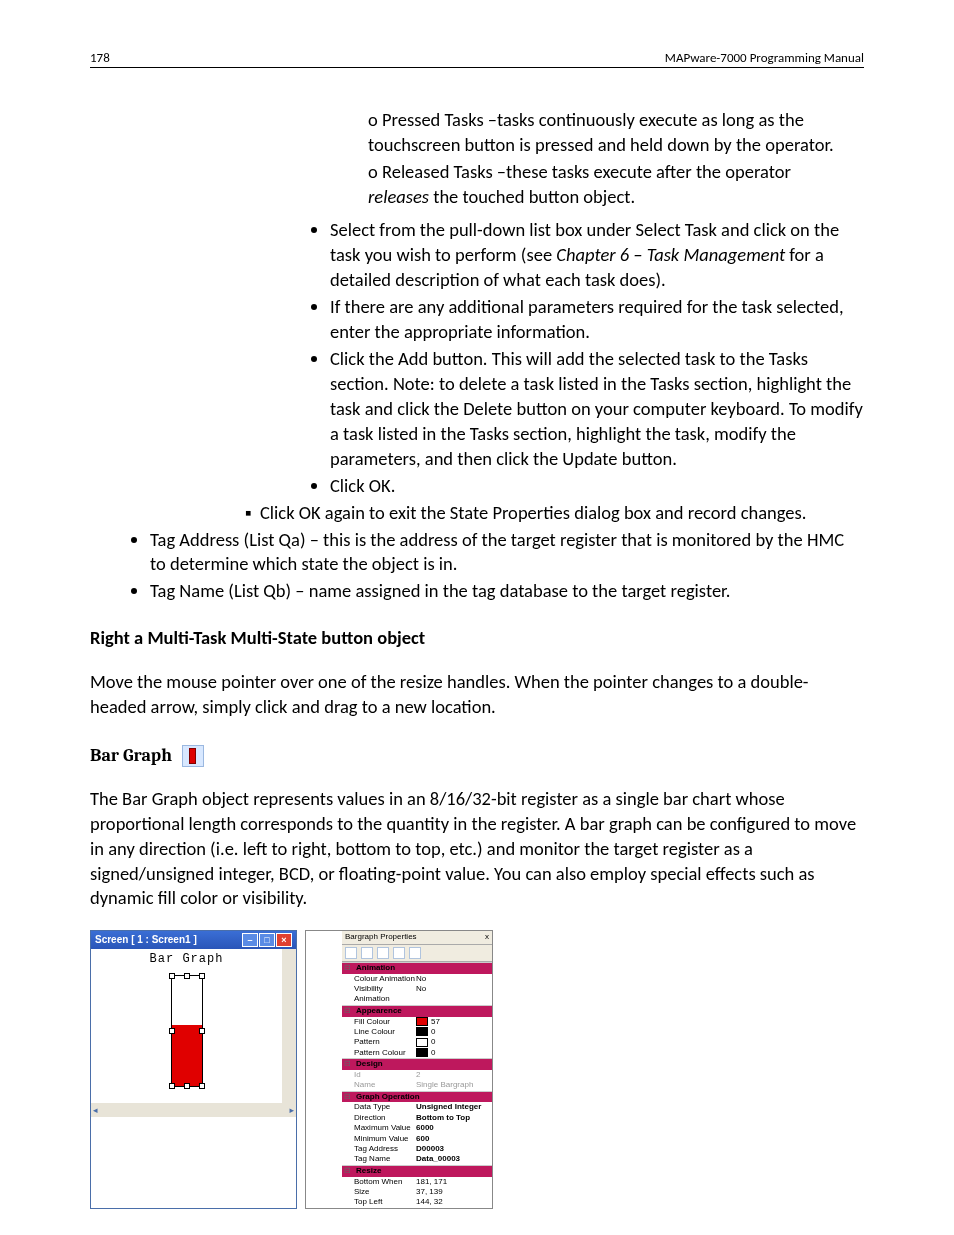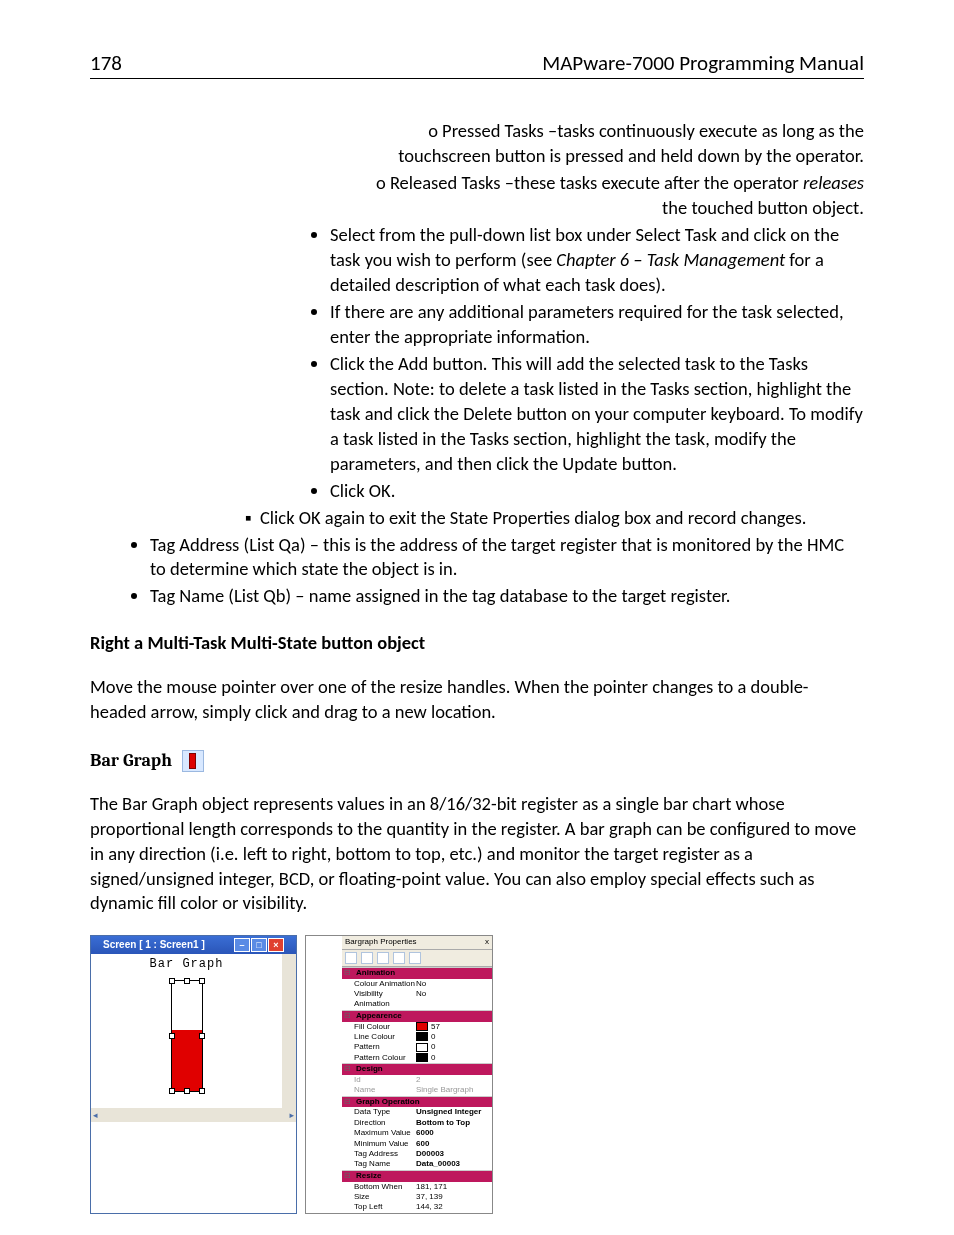--- a/index.html
+++ b/index.html
@@ -13,31 +13,31 @@
   .page {
     padding: 50px 90px 40px 90px;
     box-sizing: border-box;
     width: 954px;
   }
   .header-line {
     display: flex;
     justify-content: space-between;
     border-bottom: 1.5px solid #000;
     padding-bottom: 2px;
-    font-size: 21px;
+    font-size: 13px;
     margin-bottom: 40px;
   }
   .body-text {
     font-size: 18.5px;
     line-height: 1.35;
   }
   ul.level1 { list-style-type: disc; padding-left: 60px; margin: 0; }
   ul.level2 { list-style-type: "▪  "; padding-left: 60px; margin: 0;}
   ul.level3 { list-style-type: disc; padding-left: 70px; margin: 0;}
-  ul.level4 { list-style-type: none; padding-left: 30px; margin: 0; text-align: right;}
+  ul.level4 { list-style-type: none; padding-left: 30px; margin: 8px;}
   ul.level4 li::before { content: "o   "; }
   li { margin-bottom: 2px; }
 
   .bold { font-weight: bold; }
   .italic { font-style: italic; }
 
   .section-heading {
     font-family: Cambria, Georgia, serif;
     font-weight: bold;
     font-size: 18px;
@@ -72,21 +72,21 @@
   .win {
     width: 205px;
     border: 1px solid #4a6ea9;
     font-family: Tahoma, Arial, sans-serif;
     font-size: 10px;
   }
   .win-title {
     background: linear-gradient(#3a6ed5, #2a55b8);
     color: #fff;
     font-weight: bold;
-    padding: 2px 12px;
+    padding: 2px 4px;
     display: flex;
     justify-content: space-between;
     align-items: center;
     font-size: 10px;
   }
   .win-btns { display:flex; gap:1px; }
   .win-btn {
     width: 14px; height: 12px;
     border: 1px solid #fff;
     display: flex; align-items:center; justify-content:center;

